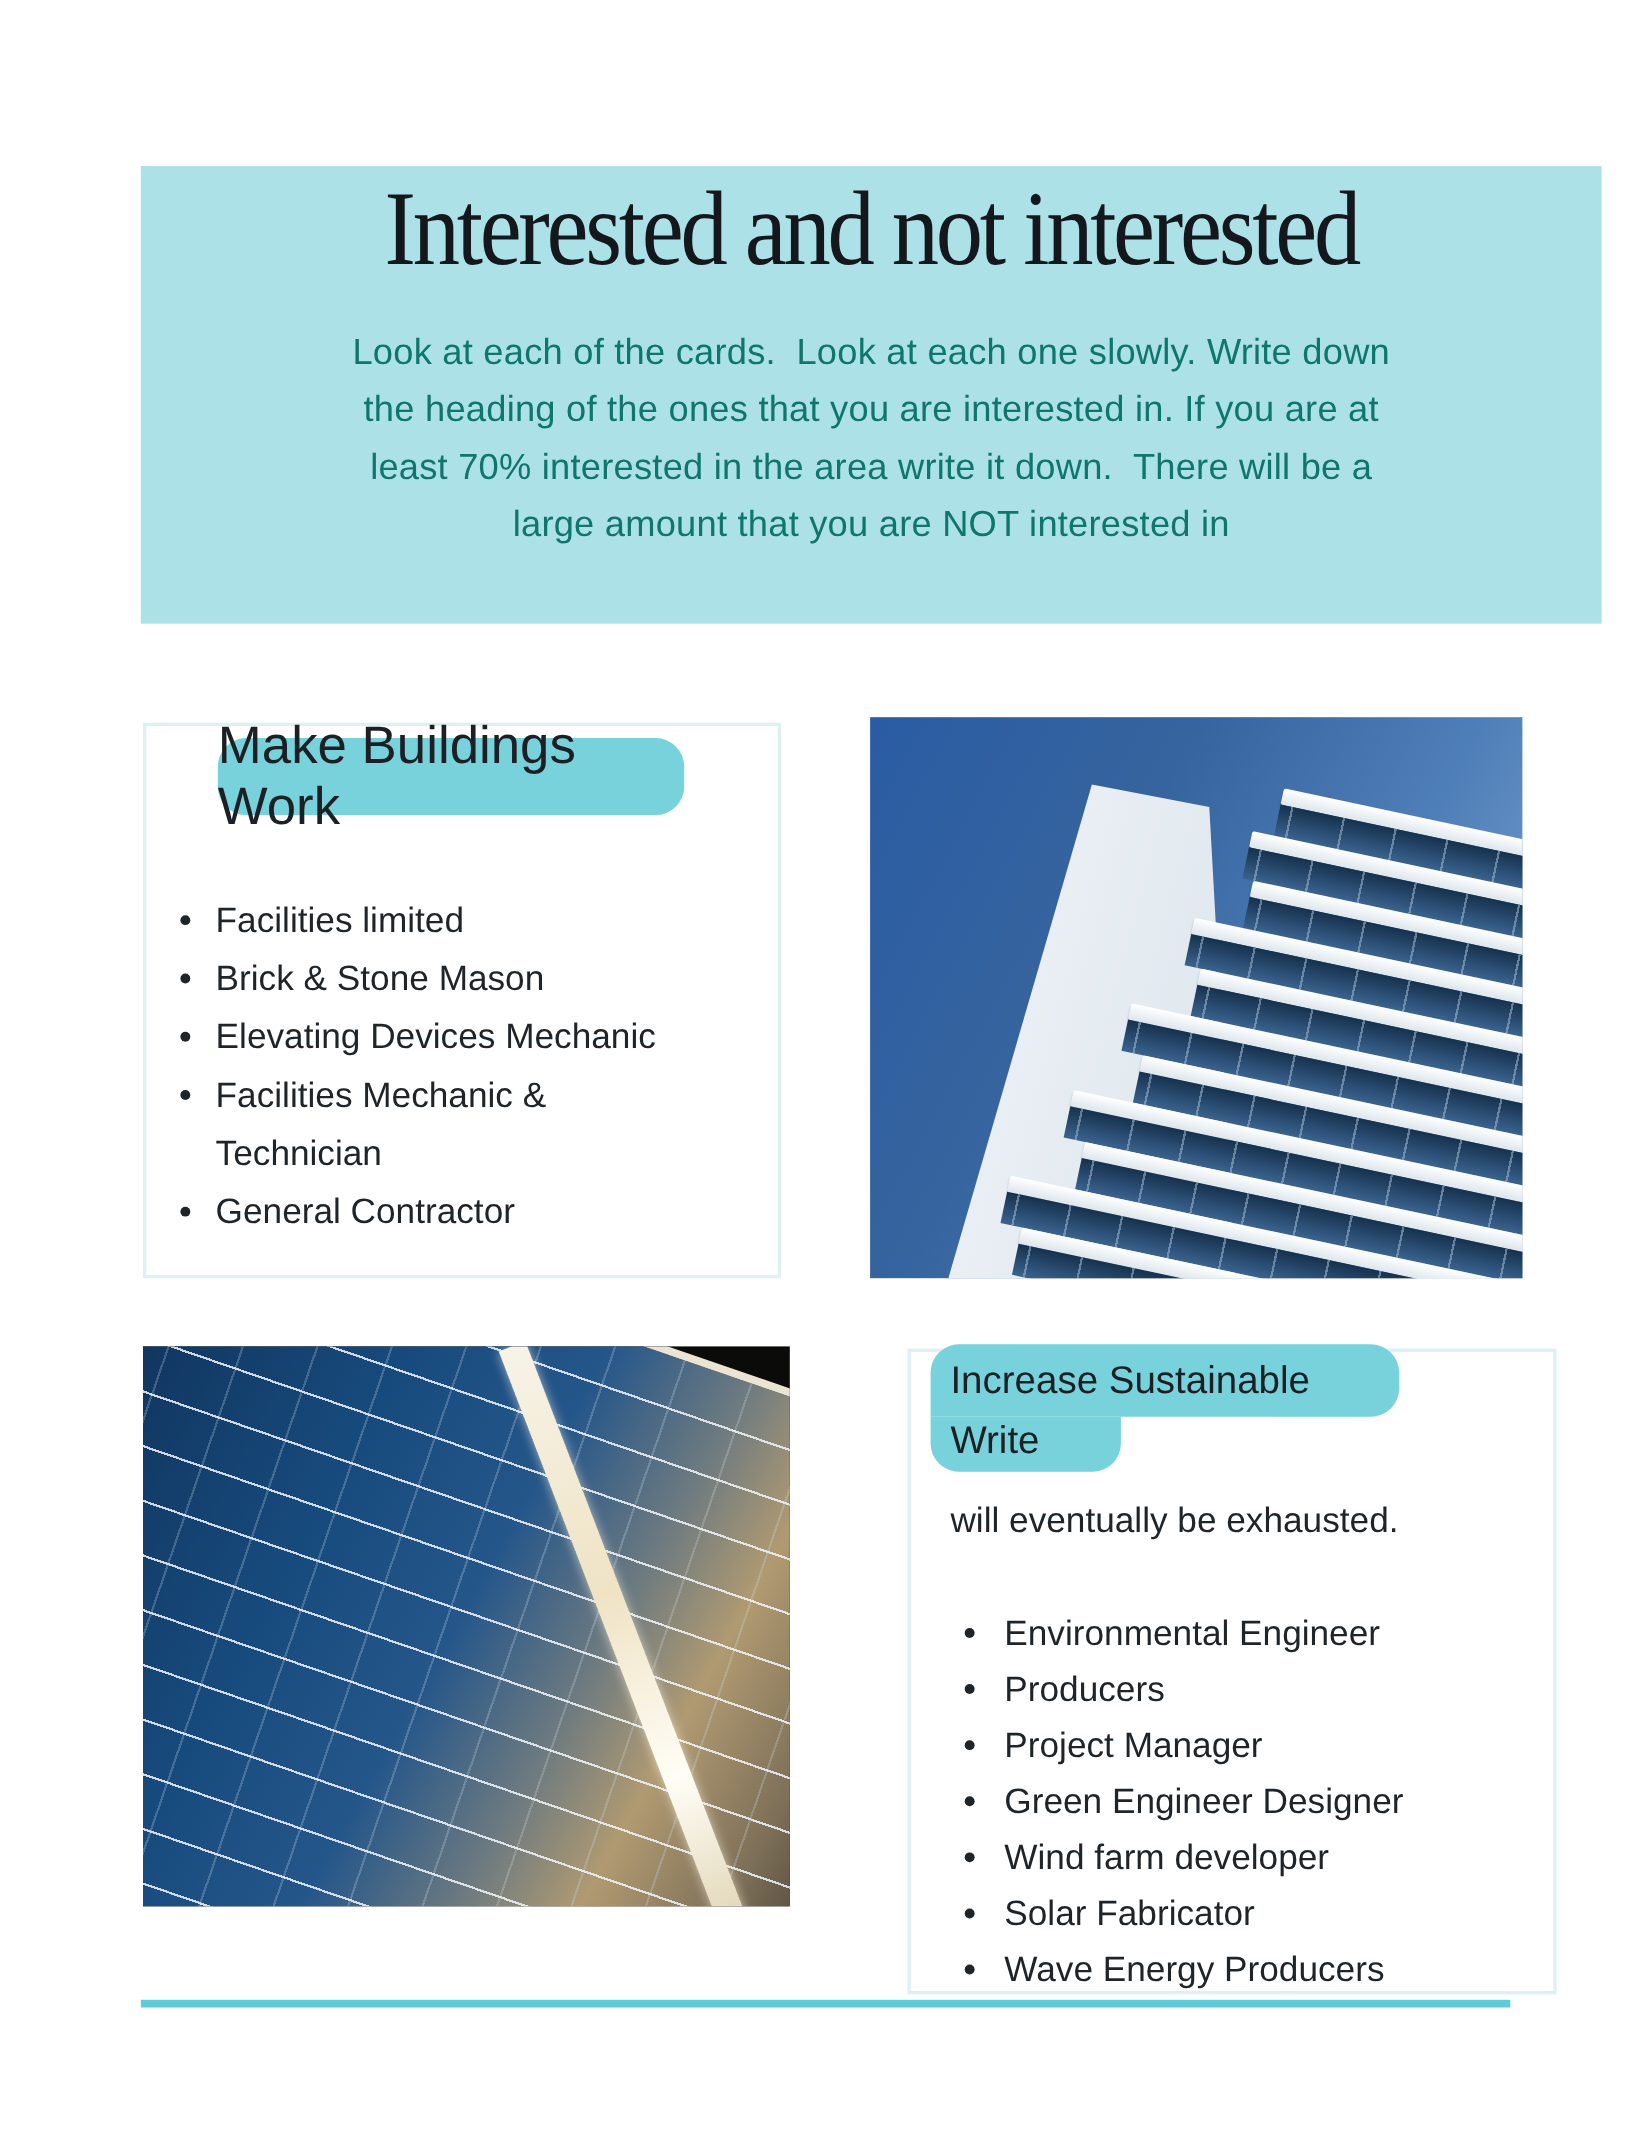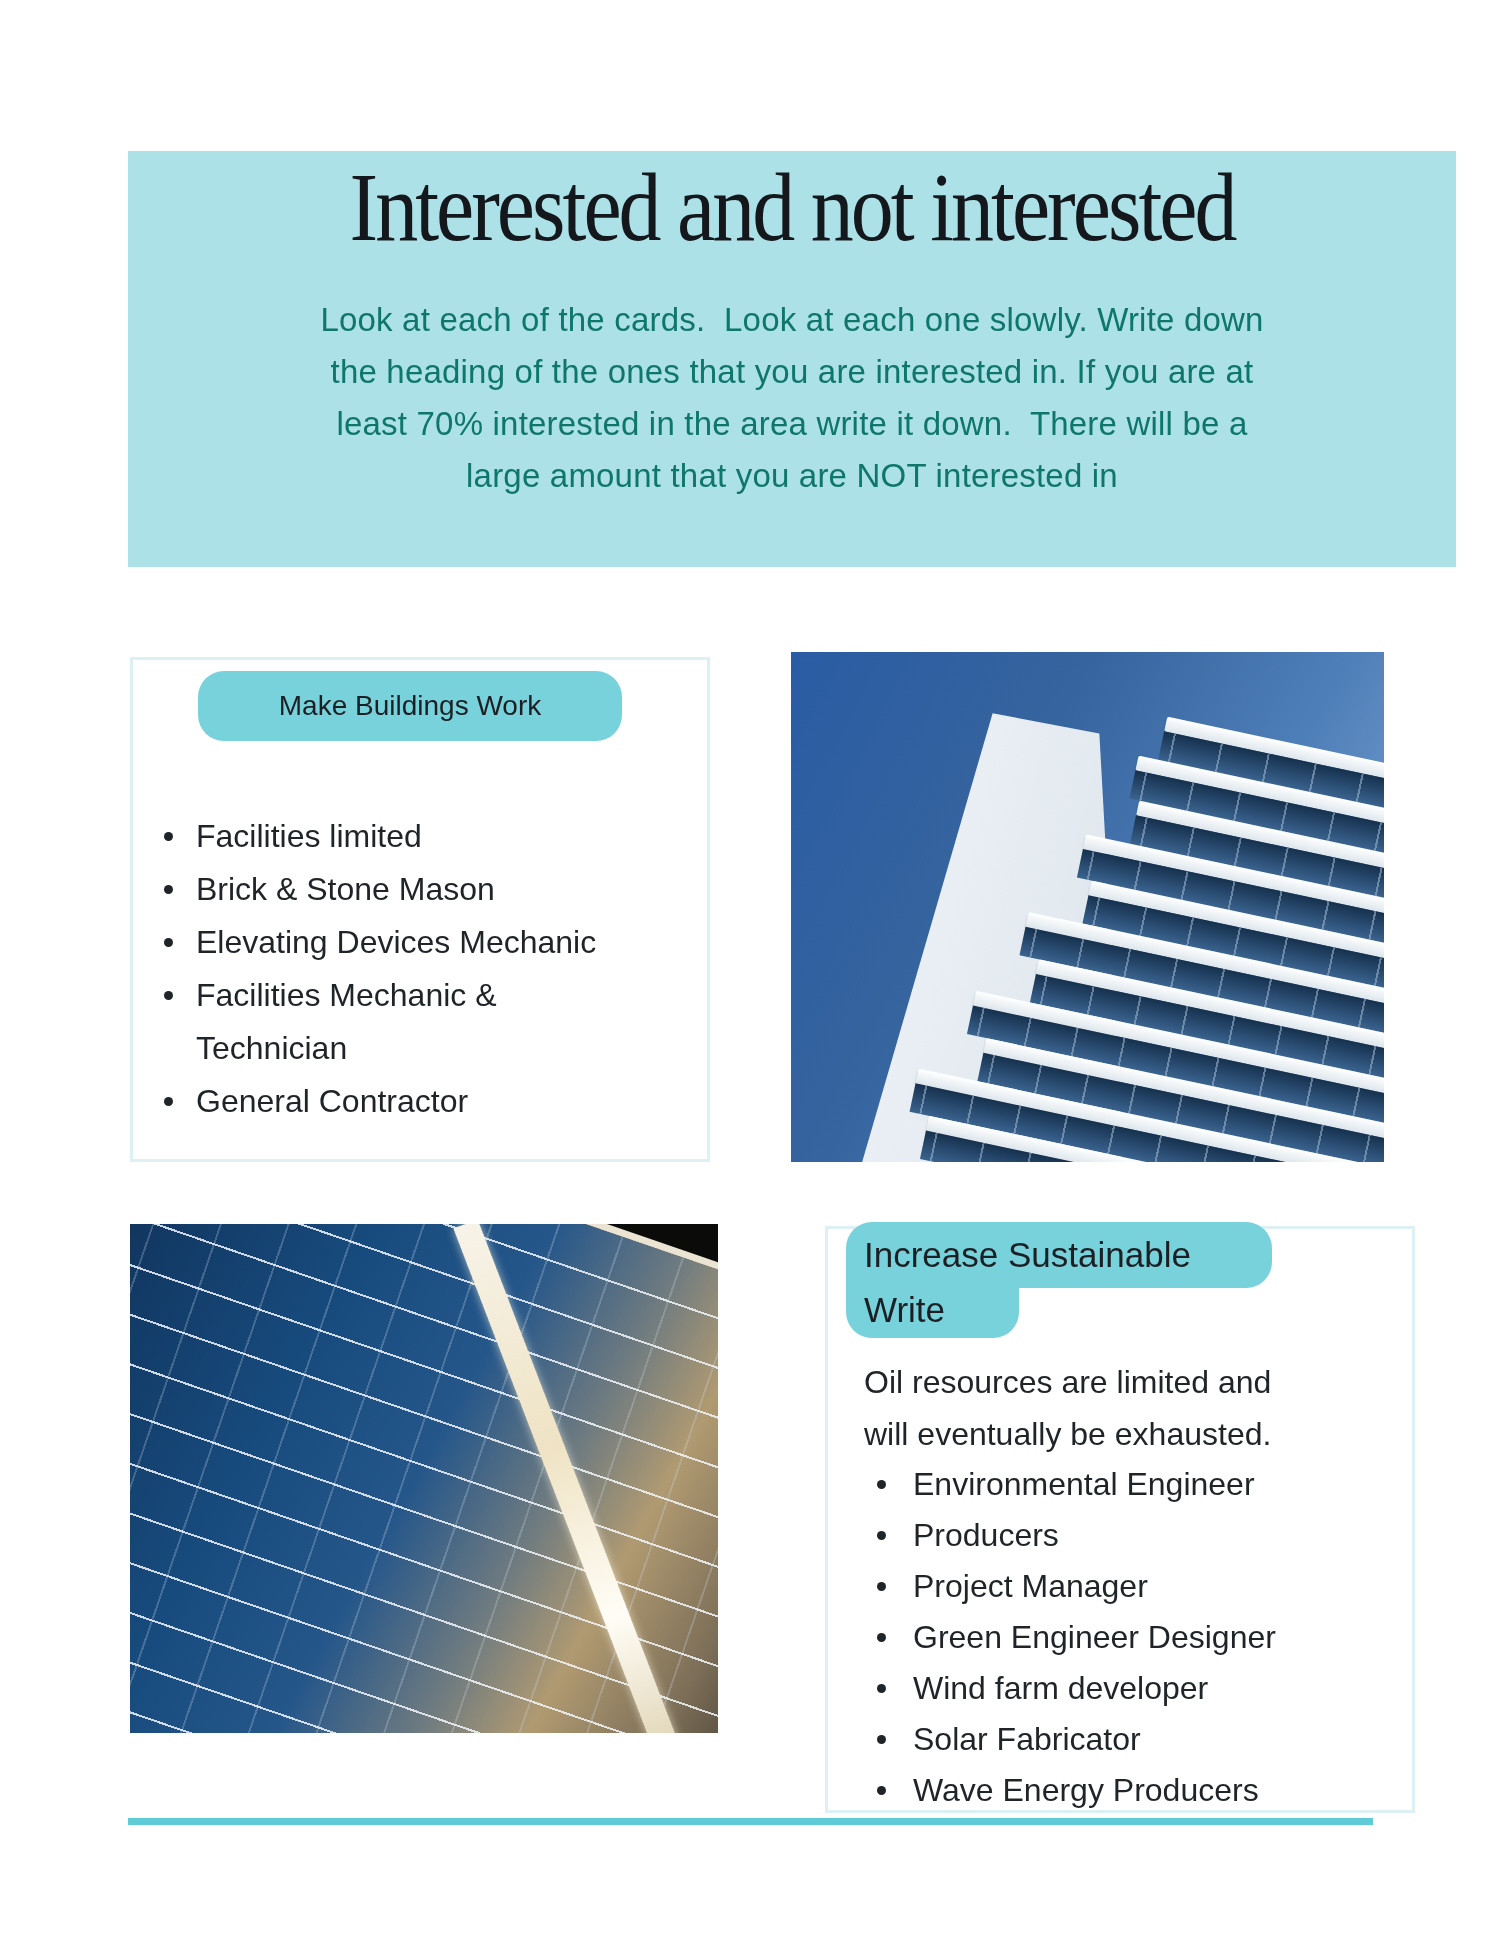--- a/index.html
+++ b/index.html
@@ -15,21 +15,21 @@
     font-size:33px;line-height:52px;letter-spacing:.2px;color:#0f766e;}
   .instr-line{white-space:pre-wrap;}
 
   
   .card{position:absolute;background:#fff;border:3px solid #DDF1F4;box-sizing:border-box;}
   #card-buildings{left:130px;top:657px;width:580px;height:505px;}
   #card-energy{left:825px;top:1226px;width:590px;height:587px;}
 
   .badge-single{position:absolute;left:65px;top:11px;width:424px;height:70px;border-radius:26px;
     background:#78D2DB;display:flex;align-items:center;justify-content:center;
-    font-size:28px;font-weight:500;color:#1C2024;}
+    font-size:48px;font-weight:500;color:#1C2024;}
 
   .badge-stack{position:absolute;left:18px;top:-7px;font-weight:500;color:#1C2024;}
   .badge-l1{width:426px;height:66px;border-radius:26px 26px 26px 0;background:#78D2DB;
     font-size:35px;line-height:66px;padding-left:18px;box-sizing:border-box;}
   .badge-l2{width:173px;height:50px;border-radius:0 0 26px 26px;background:#78D2DB;
     font-size:35px;line-height:44px;padding-left:18px;box-sizing:border-box;}
 
   .intro{position:absolute;left:36px;top:127px;font-size:32px;line-height:52px;color:#1F2428;}
   .intro div{white-space:pre-wrap;}
 
@@ -159,21 +159,20 @@
     <div class="s-panel"></div>
     <div class="s-bar"></div>
   </div>
 
   <section class="card" id="card-energy">
     <div class="badge-stack">
       <div class="badge-l1">Increase Sustainable</div>
       <div class="badge-l2">Write</div>
     </div>
     <div class="intro">
-      <div>Oil resources are limited and</div>
       <div>will eventually be exhausted.</div>
     </div>
     <ul class="list">
       <li><span class="dot"></span><span>Environmental Engineer</span></li>
       <li><span class="dot"></span><span>Producers</span></li>
       <li><span class="dot"></span><span>Project Manager</span></li>
       <li><span class="dot"></span><span>Green Engineer Designer</span></li>
       <li><span class="dot"></span><span>Wind farm developer</span></li>
       <li><span class="dot"></span><span>Solar Fabricator</span></li>
       <li><span class="dot"></span><span>Wave Energy Producers</span></li>

